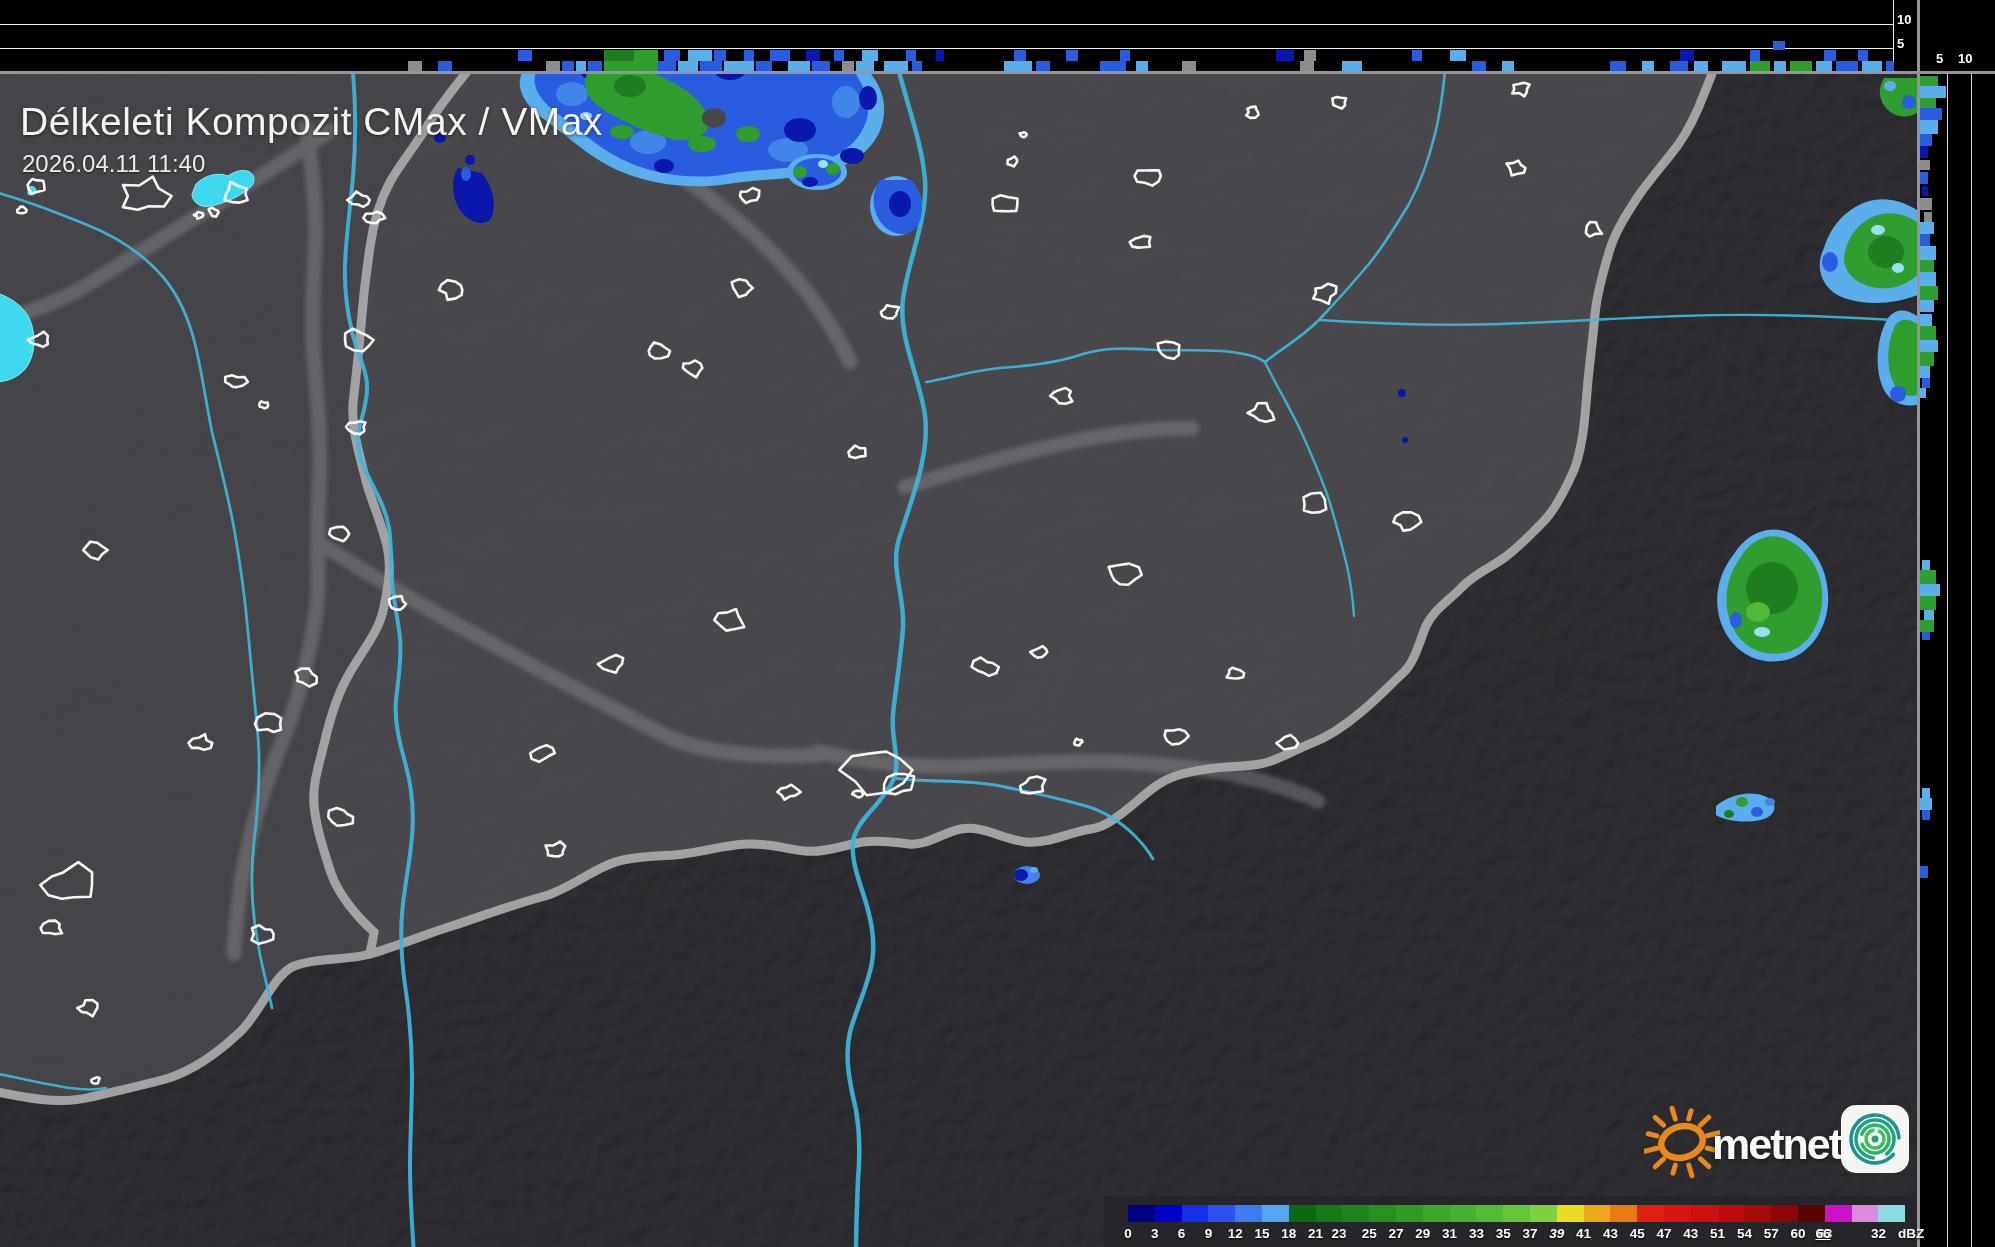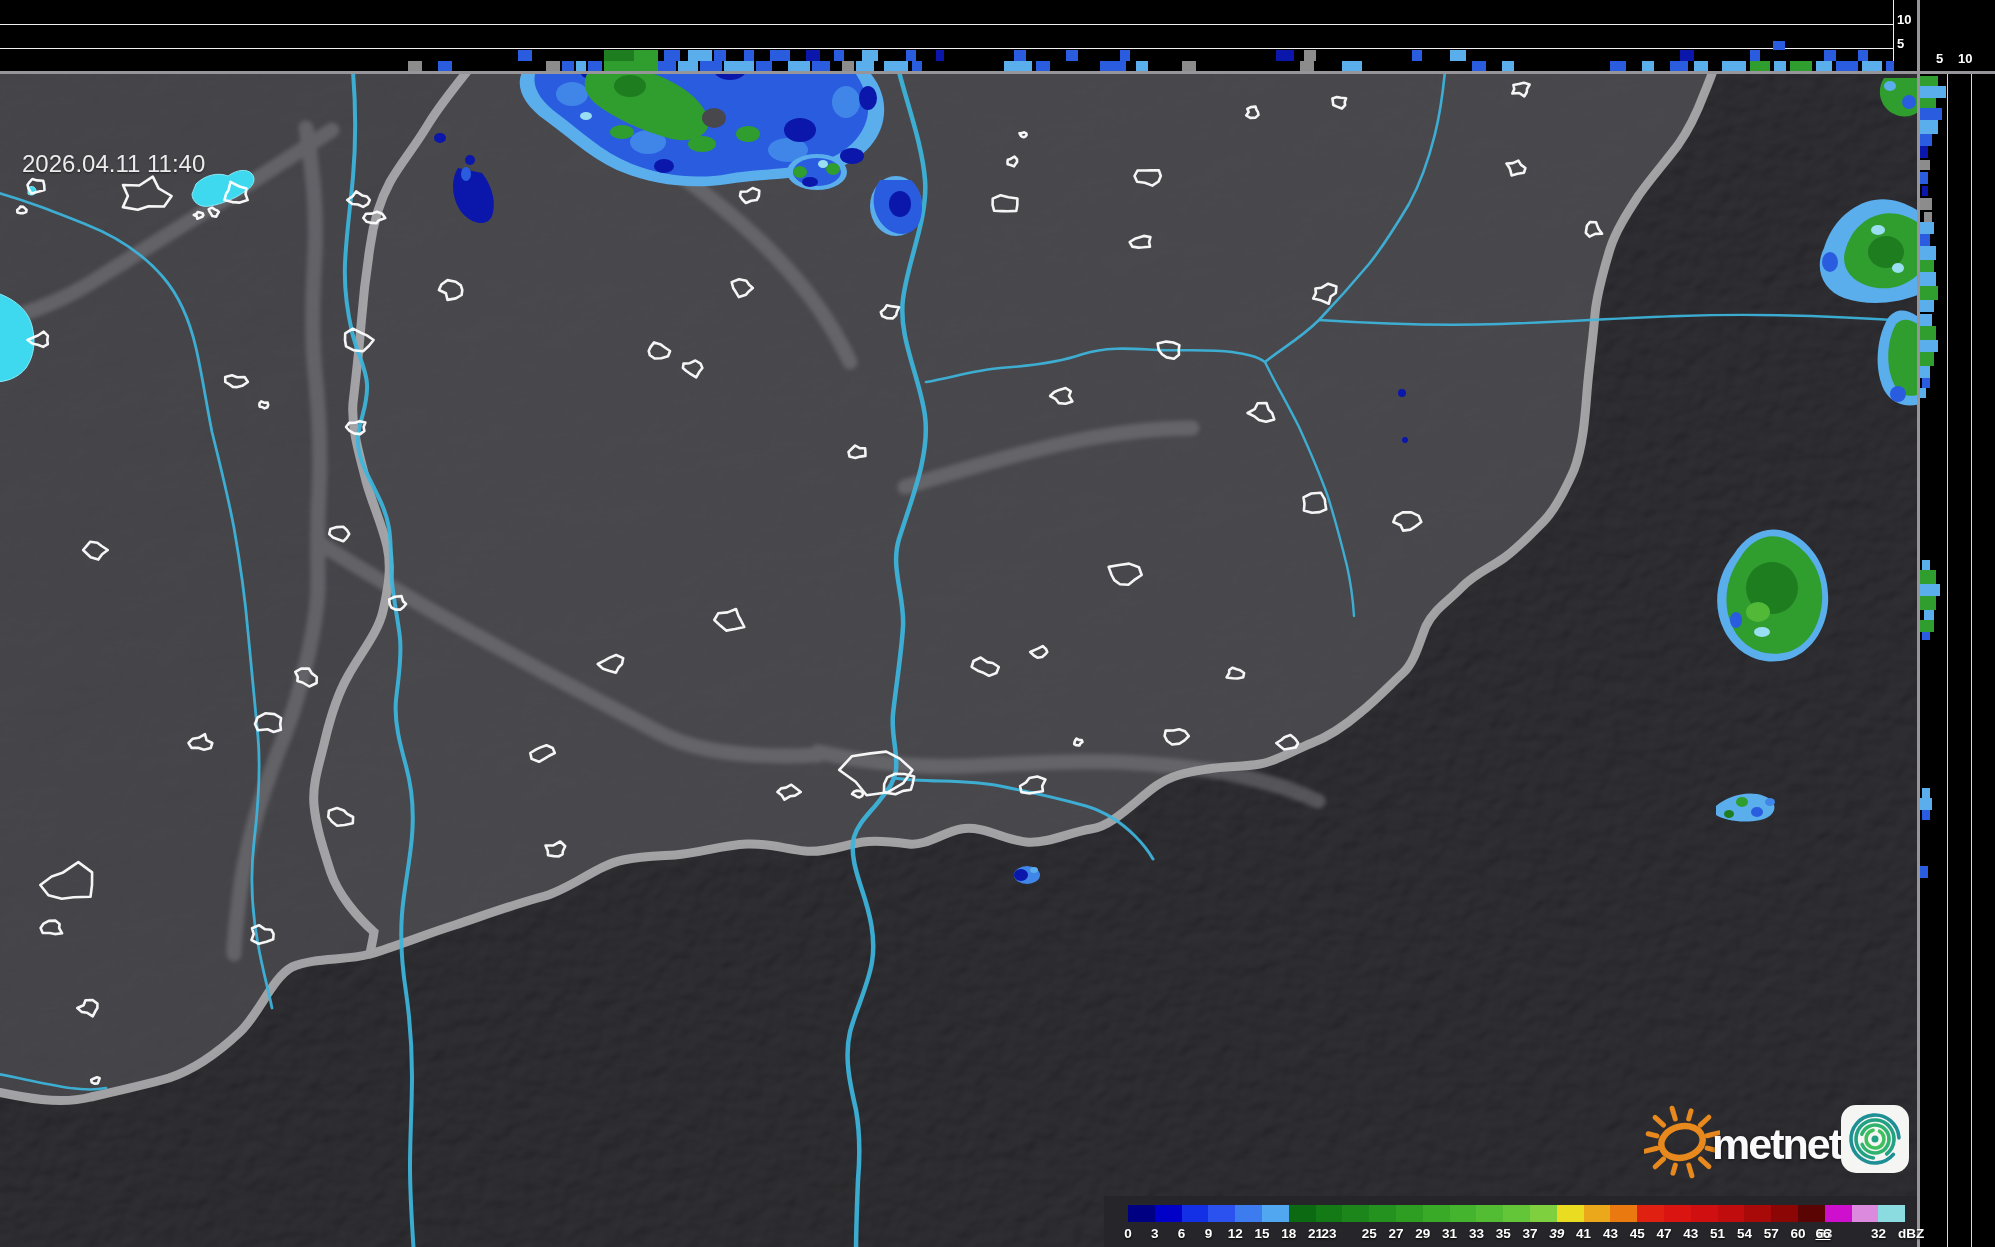--- a/index.html
+++ b/index.html
@@ -349,20 +349,21 @@
         <div class="px" style="left: 2px; top: 716px; width: 8px; height: 10px; background: rgb(90, 174, 236);"></div>
         <div class="px" style="left: 0px; top: 726px; width: 12px; height: 12px; background: rgb(90, 174, 236);"></div>
         <div class="px" style="left: 2px; top: 738px; width: 8px; height: 10px; background: rgb(42, 92, 224);"></div>
         <div class="px" style="left: 0px; top: 794px; width: 8px; height: 12px; background: rgb(42, 92, 224);"></div>
       </div>
   </div>
 
   <div id="sep-h" class="abs"></div>
   <div id="sep-v" class="abs"></div>
 
+  <div id="title" class="abs">Délkeleti Kompozit CMax / VMax</div>
   <div id="datetime" class="abs">2026.04.11 11:40</div>
 
   <div id="legend" class="abs">
     <div id="legend-bar">
         <div class="lseg" style="background: rgb(0, 0, 130);"></div>
         <div class="lseg" style="background: rgb(0, 0, 200);"></div>
         <div class="lseg" style="background: rgb(20, 48, 230);"></div>
         <div class="lseg" style="background: rgb(43, 82, 238);"></div>
         <div class="lseg" style="background: rgb(60, 124, 238);"></div>
         <div class="lseg" style="background: rgb(82, 168, 240);"></div>
@@ -392,21 +393,21 @@
       </div>
     <div id="legend-labels">
         <span class="llab" style="left: 24px;">0</span>
         <span class="llab" style="left: 50.8px;">3</span>
         <span class="llab" style="left: 77.6px;">6</span>
         <span class="llab" style="left: 104.4px;">9</span>
         <span class="llab" style="left: 131.2px;">12</span>
         <span class="llab" style="left: 158px;">15</span>
         <span class="llab" style="left: 184.8px;">18</span>
         <span class="llab" style="left: 211.6px;">21</span>
-        <span class="llab" style="left: 225px;">23</span>
+        <span class="llab" style="left: 235px;">23</span>
         <span class="llab" style="left: 265.2px;">25</span>
         <span class="llab" style="left: 292px;">27</span>
         <span class="llab" style="left: 318.8px;">29</span>
         <span class="llab" style="left: 345.6px;">31</span>
         <span class="llab" style="left: 372.4px;">33</span>
         <span class="llab" style="left: 399.2px;">35</span>
         <span class="llab" style="left: 426px;">37</span>
         <span class="llab" style="left: 452.8px; font-style: italic;">39</span>
         <span class="llab" style="left: 479.6px;">41</span>
         <span class="llab" style="left: 506.4px;">43</span>

